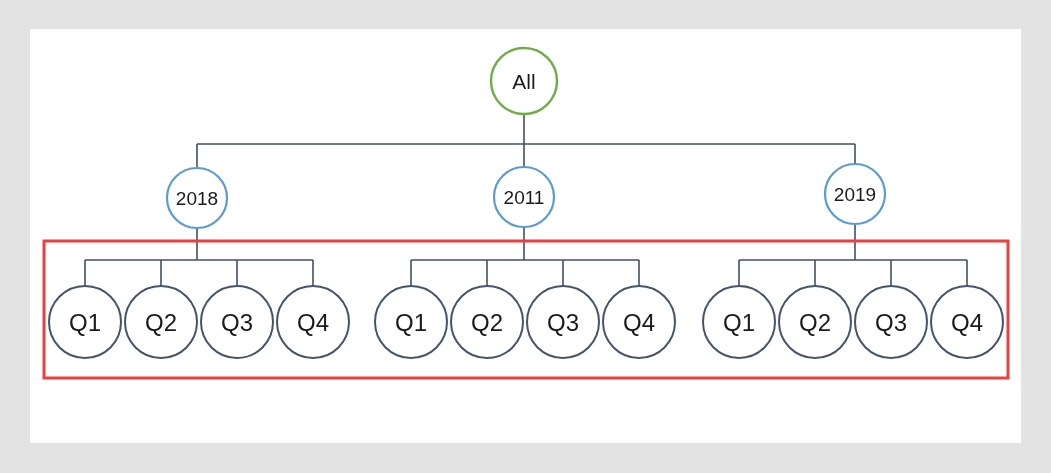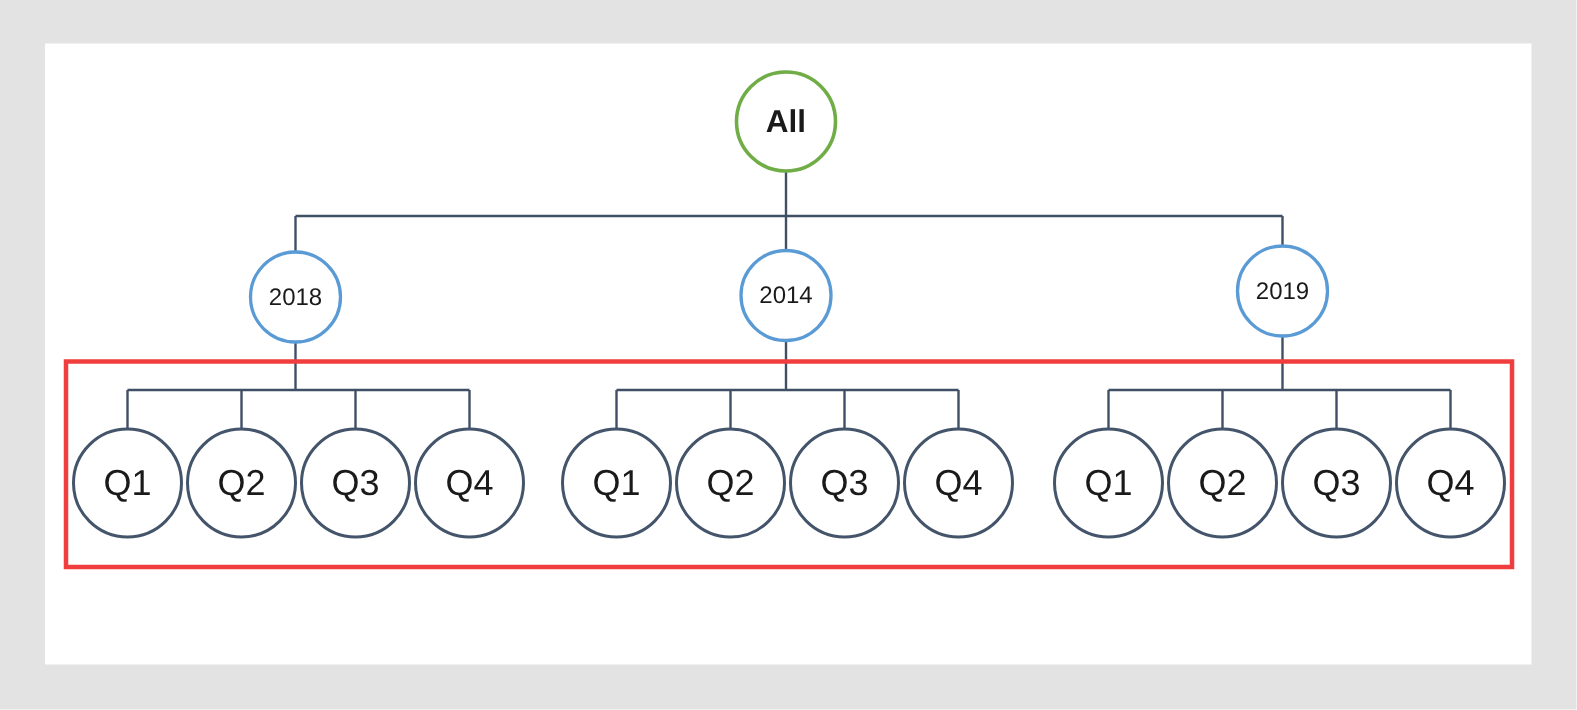--- a/index.html
+++ b/index.html
@@ -35,21 +35,21 @@
   }
   .node-label {
     position: absolute;
     transform: translate(-50%, -50%);
     color: #1a1a1a;
     white-space: nowrap;
     text-align: center;
     pointer-events: none;
   }
   .label-root   { font-size: 21px; }
-  .label-year   { font-size: 16px; }
+  .label-year   { font-size: 19px; }
   .label-q      { font-size: 24px; }
 </style>
 </head>
 <body>
 
 <div id="stage">
 
   <div id="card"></div>
 
   <svg id="diagram" viewBox="0 0 1051 473">
@@ -113,24 +113,24 @@
       <circle cx="739" cy="322" r="36" fill="#ffffff" stroke="#44546a" stroke-width="2"></circle>
       <circle cx="815" cy="322" r="36" fill="#ffffff" stroke="#44546a" stroke-width="2"></circle>
       <circle cx="891" cy="322" r="36" fill="#ffffff" stroke="#44546a" stroke-width="2"></circle>
       <circle cx="967" cy="322" r="36" fill="#ffffff" stroke="#44546a" stroke-width="2"></circle>
     </g>
 
     <rect x="44" y="241" width="964" height="137" fill="none" stroke="#f03e3e" stroke-width="3"></rect>
 
   </svg>
 
-  <div class="node-label label-root" style="left:524px; top:82px;font-weight:bold;">All</div>
+  <div class="node-label label-root" style="left:524px; top:82px;">All</div>
 
   <div class="node-label label-year" style="left:197px; top:199px;">2018</div>
-  <div class="node-label label-year" style="left:524px; top:198px;">2014</div>
+  <div class="node-label label-year" style="left:524px; top:198px;">2011</div>
   <div class="node-label label-year" style="left:855px; top:195px;">2019</div>
 
   <div class="node-label label-q" style="left:85px;  top:323px;">Q1</div>
   <div class="node-label label-q" style="left:161px; top:323px;">Q2</div>
   <div class="node-label label-q" style="left:237px; top:323px;">Q3</div>
   <div class="node-label label-q" style="left:313px; top:323px;">Q4</div>
 
   <div class="node-label label-q" style="left:411px; top:323px;">Q1</div>
   <div class="node-label label-q" style="left:487px; top:323px;">Q2</div>
   <div class="node-label label-q" style="left:563px; top:323px;">Q3</div>

